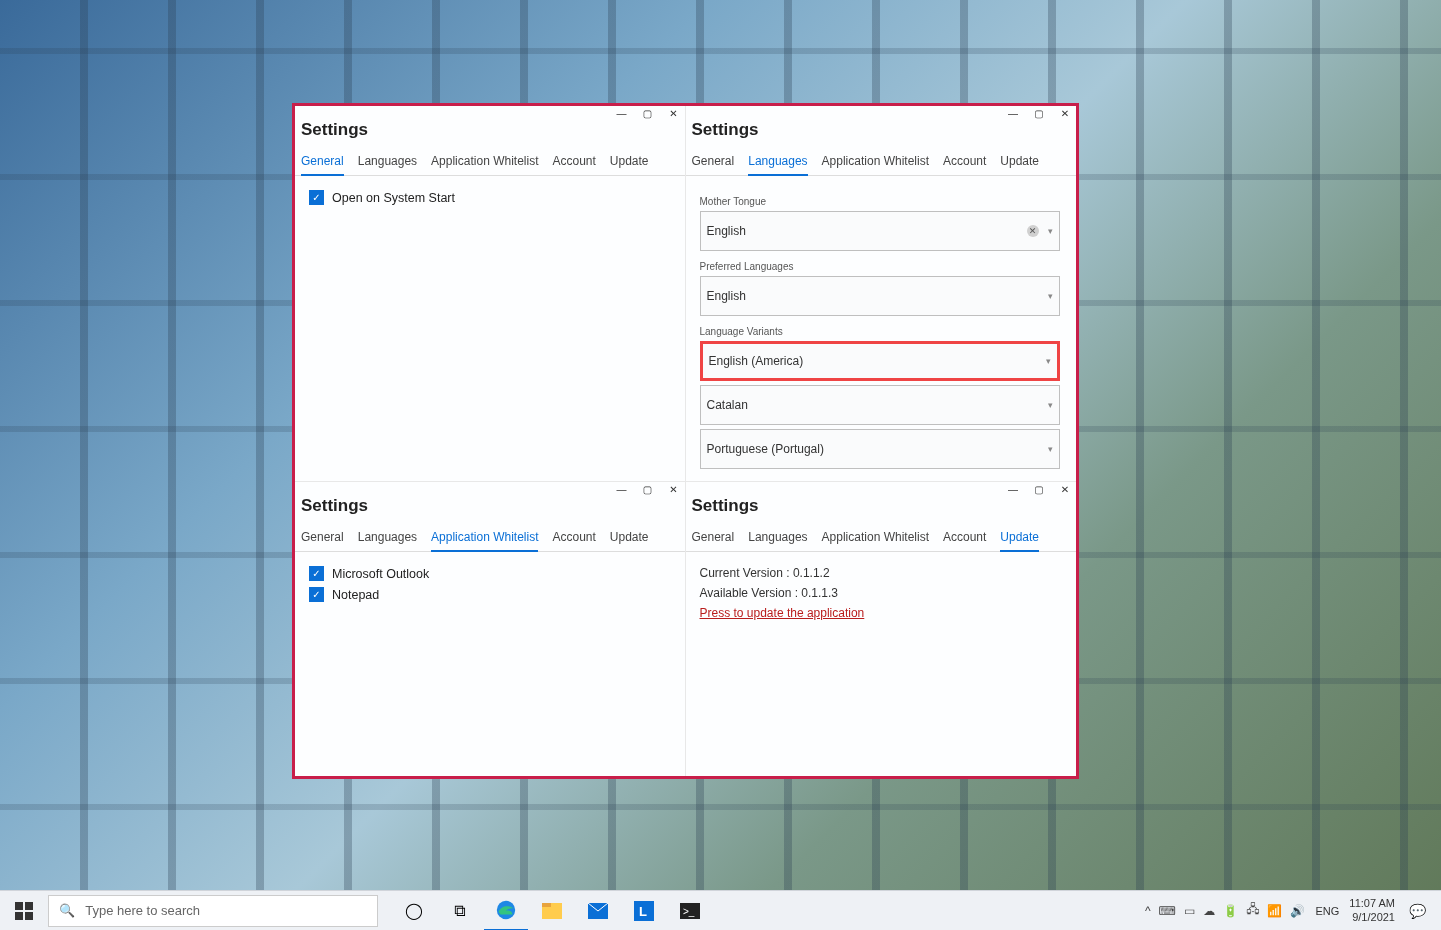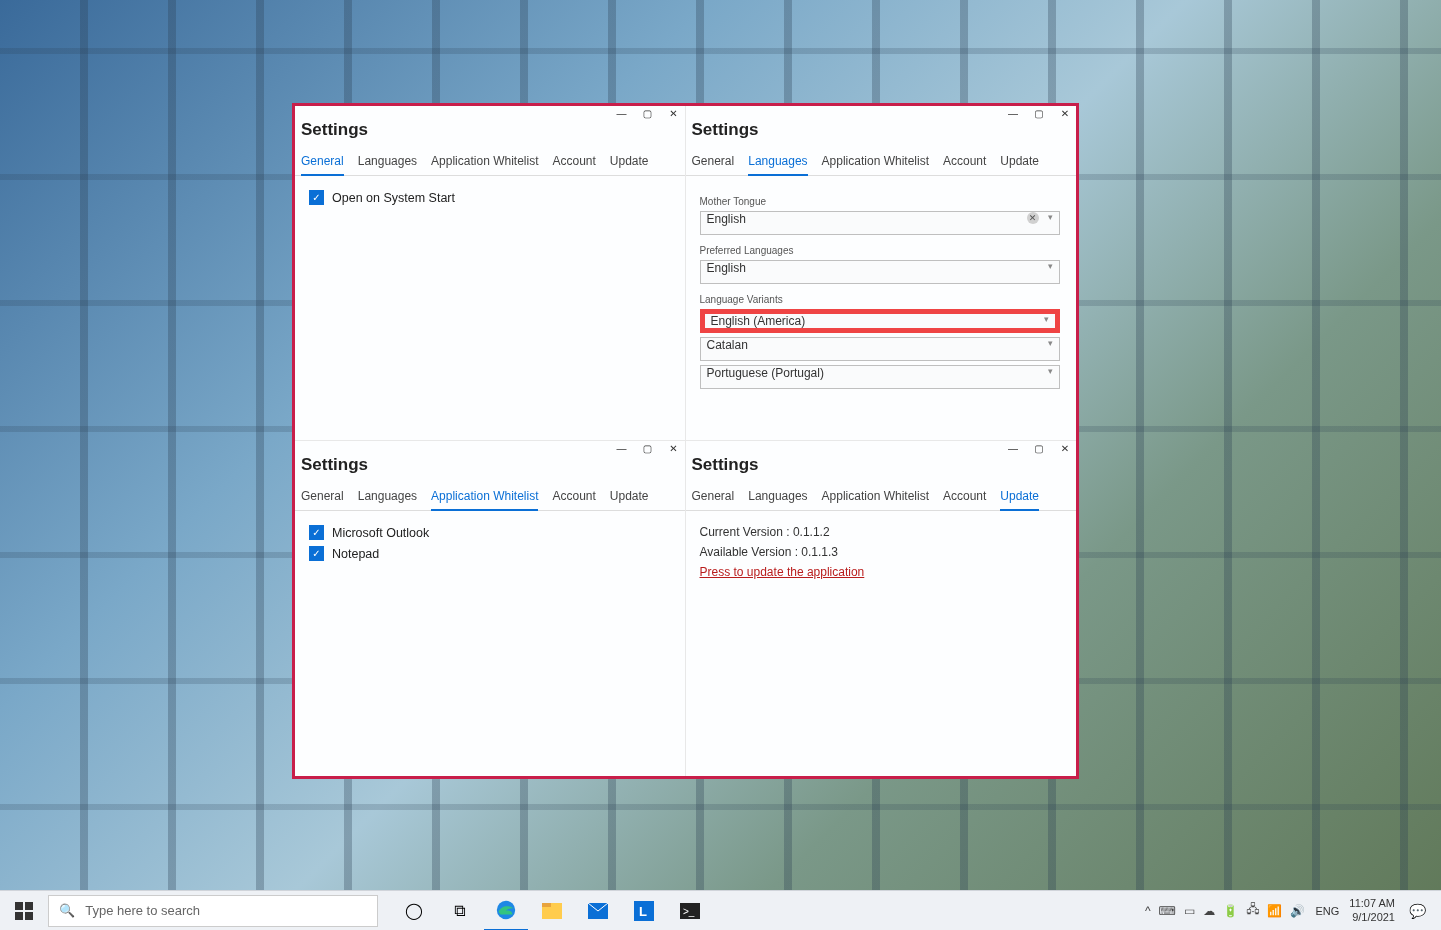--- a/index.html
+++ b/index.html
@@ -15,24 +15,24 @@
 .win-controls { position: absolute; top: 2px; right: 4px; display: flex; gap: 12px; font-size: 10px; color: #333; }
 .win-controls span { cursor: default; width: 14px; text-align: center; }
 .pane-title { font-size: 17px; font-weight: 600; color: #222; padding: 14px 8px 10px 6px; }
 .tabs { display: flex; gap: 14px; padding: 0 6px; border-bottom: 1px solid #ddd; font-size: 12px; color: #444; }
 .tab { padding: 4px 0 6px; cursor: default; }
 .tab.active { color: #0a6fd6; border-bottom: 2px solid #0a6fd6; margin-bottom: -1px; }
 .pane-body { padding: 14px 8px 8px 14px; }
 .chk-row { display: flex; align-items: center; gap: 8px; font-size: 12.5px; color: #222; margin-bottom: 6px; }
 .chk { width: 15px; height: 15px; background: #0a6fd6; display: inline-flex; align-items: center; justify-content: center; color: #fff; font-size: 10px; }
 .field-label { font-size: 10px; color: #555; margin: 6px 0 4px; }
-.combo { width: 360px; height: 24px; border: 1px solid #bfbfbf; background: #fafbfc; display: flex; align-items: flex-start; padding: 0 6px; font-size: 12px; color: #333; position: relative; margin-bottom: 4px; }
+.combo { width: 360px; height: 40px; border: 1px solid #bfbfbf; background: #fafbfc; display: flex; align-items: center; padding: 0 6px; font-size: 12px; color: #333; position: relative; margin-bottom: 4px; }
 .combo::after { content: '▾'; position: absolute; right: 6px; font-size: 9px; color: #888; }
 .combo.with-clear::before { content: '✕'; position: absolute; right: 20px; font-size: 9px; color: #555; background: #d0d0d0; border-radius: 50%; width: 12px; height: 12px; display: flex; align-items: center; justify-content: center; }
-.combo.highlight { border: 5px solid #ef4444; }
+.combo.highlight { border: 3px solid #ef4444; }
 .info-line { font-size: 12px; color: #333; margin-bottom: 6px; }
 .link { color: #b91c1c; text-decoration: underline; font-size: 12px; cursor: default; }
 
 .taskbar { position: absolute; left: 0; right: 0; bottom: 0; height: 40px; background: #eef1f5; display: flex; align-items: center; border-top: 1px solid #d0d4da; }
 .start { width: 48px; height: 40px; display: flex; align-items: center; justify-content: center; }
 .start svg { width: 18px; height: 18px; }
 .search { width: 330px; height: 32px; background: #fff; border: 1px solid #ccc; display: flex; align-items: center; padding: 0 10px; gap: 10px; font-size: 13px; color: #666; margin-right: 8px; }
 .tb-icons { display: flex; align-items: center; gap: 2px; margin-left: 6px; }
 .tb-icon { width: 44px; height: 40px; display: flex; align-items: center; justify-content: center; }
 .tb-icon.active { border-bottom: 2px solid #0a6fd6; }

